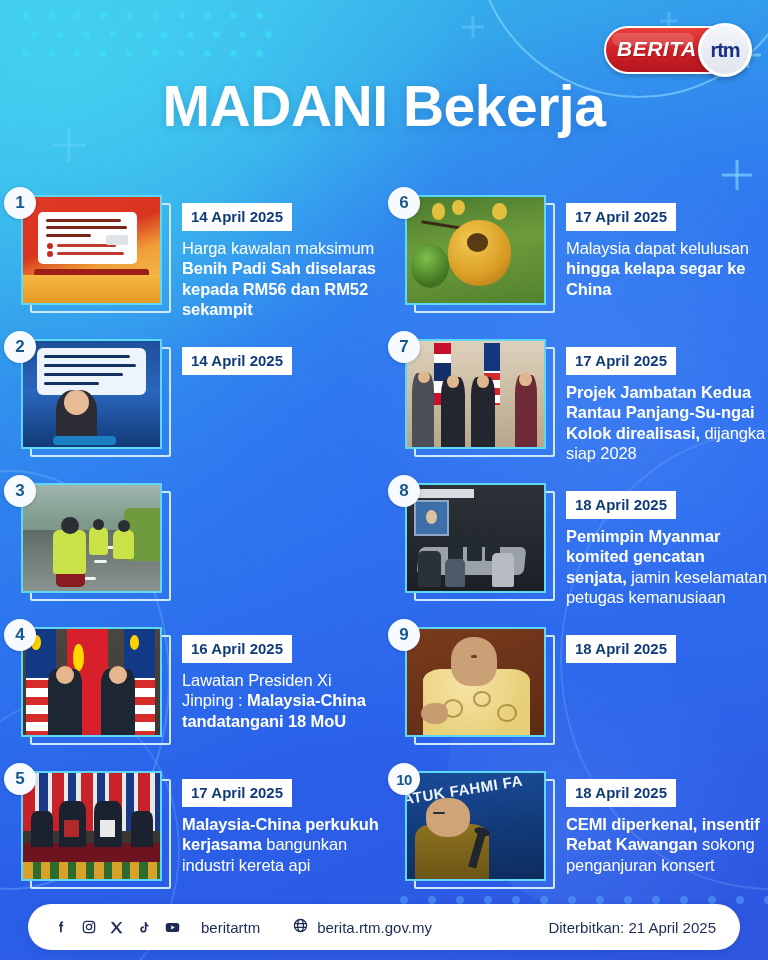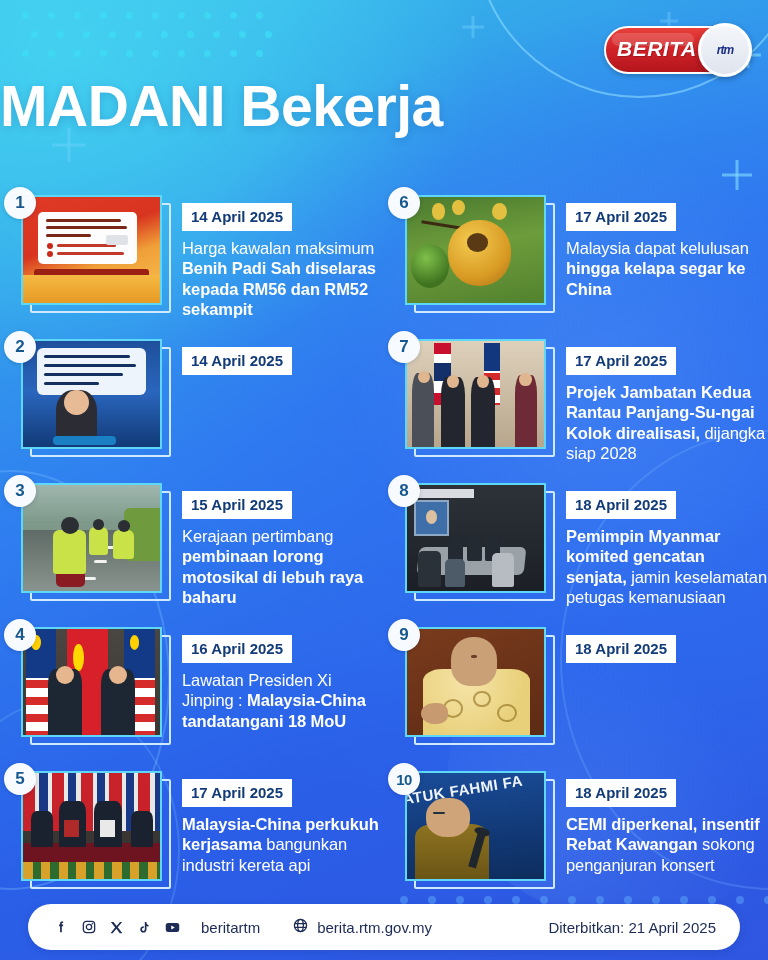--- a/index.html
+++ b/index.html
@@ -72,29 +72,29 @@
     color: #fff; font-family: "Liberation Sans", sans-serif;
     text-shadow: 1px 1px 0 rgba(0,0,0,.2);
   }
   .brand-rtm {
     position: absolute; right: -2px; top: -3px; width: 54px; height: 54px;
     border-radius: 50%; background: linear-gradient(180deg,#f4f6fa,#dfe4ee);
     border: 3px solid #ffffff; box-shadow: 0 2px 6px rgba(0,0,0,.25);
     display: flex; align-items: center; justify-content: center;
   }
   .brand-rtm span {
-    font-size: 12px; font-weight: 700; font-style: italic; color: #1b2f86;
+    font-size: 20px; font-weight: 700; color: #1b2f86;
     letter-spacing: -1px;
   }
   .rtm-ring { position: absolute; right: 6px; top: 5px; width: 40px; height: 40px;
               border: 2px solid rgba(255,255,255,.75); border-radius: 50%; }
 
   .title {
     position: absolute; left: 0; right: 0; top: 78px;
-    text-align: left;
+    text-align: center;
     font-size: 57px; line-height: 1;
     font-weight: 700; color: #ffffff;
     letter-spacing: -.5px;
     text-shadow: 0 2px 10px rgba(0,40,120,.18);
   }
   .subtitle {
     position: absolute; left: 0; right: 0; top: 140px;
     text-align: center;
     font-size: 25px; color: #ffffff; font-weight: 400;
   }
@@ -496,24 +496,20 @@
                 <div class="dash d3"></div>
               <div class="rider r2"></div>
                 <div class="helm h2"></div>
               <div class="rider r3"></div>
                 <div class="helm h3"></div>
               <div class="bike"></div>
                 <div class="rider r1"></div>
                 <div class="helm h1"></div>
             </div>
           </div>
-        </div>
-        <div class="textcol">
-          <div class="datechip">15 April 2025</div>
-          <div class="headline">Kerajaan pertimbang <b>pembinaan lorong motosikal di lebuh raya baharu</b></div>
         </div>
       </div>
     </div>
 
     <div class="cell">
       <div class="card">
         <div class="thumbwrap">
           <div class="badge">8</div>
           <div class="frame"></div>
           <div class="photo">

